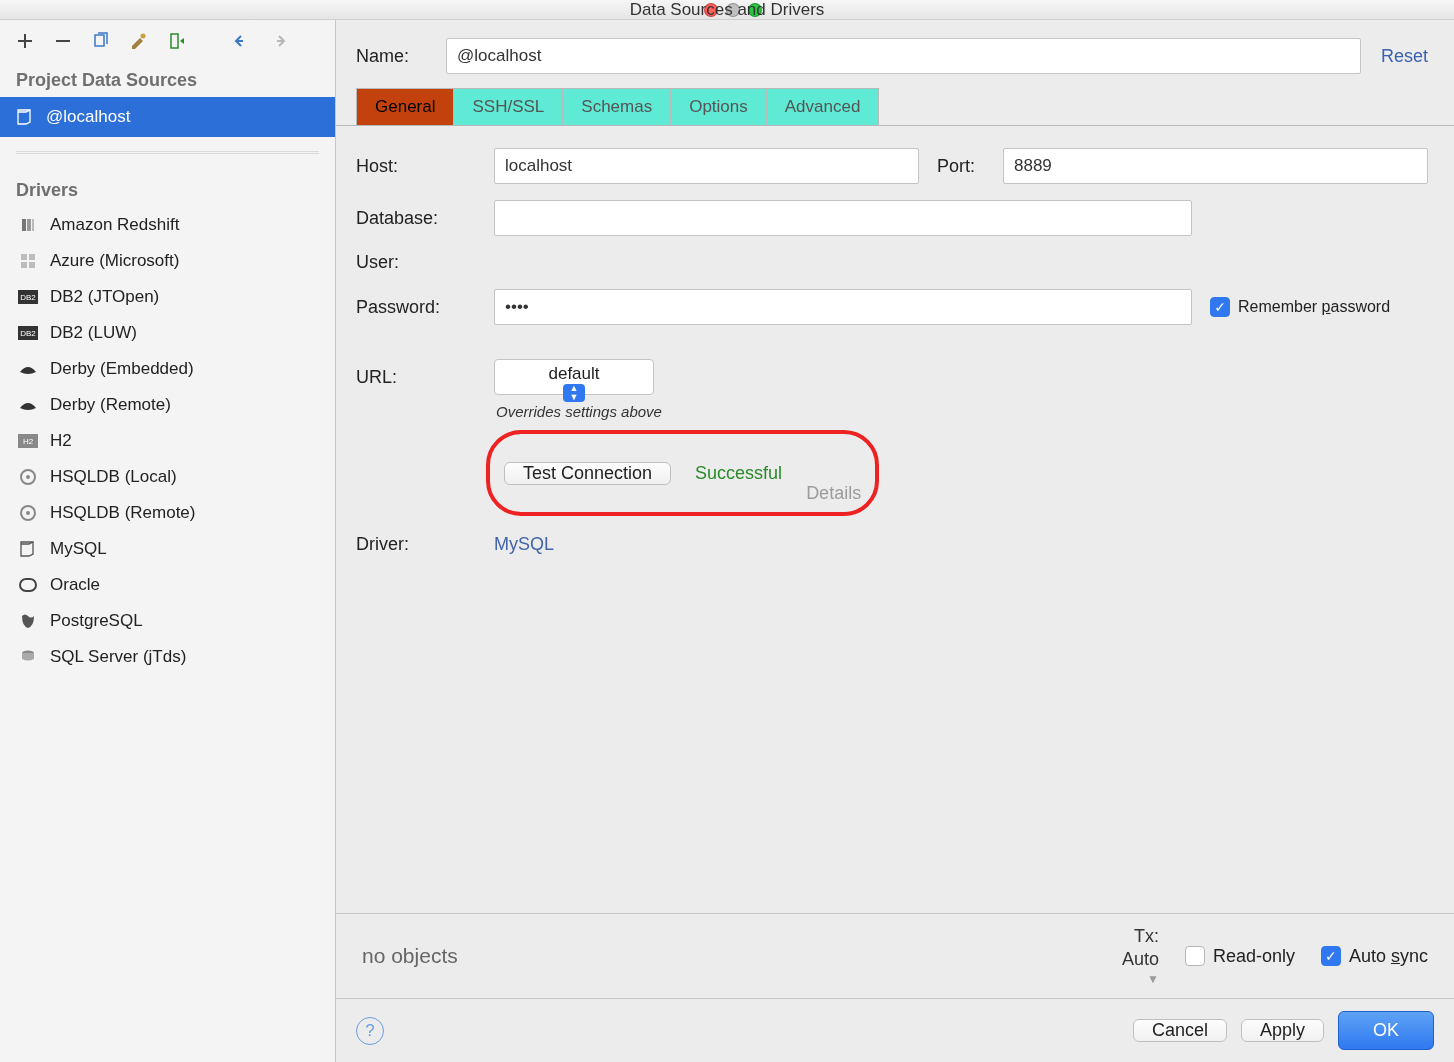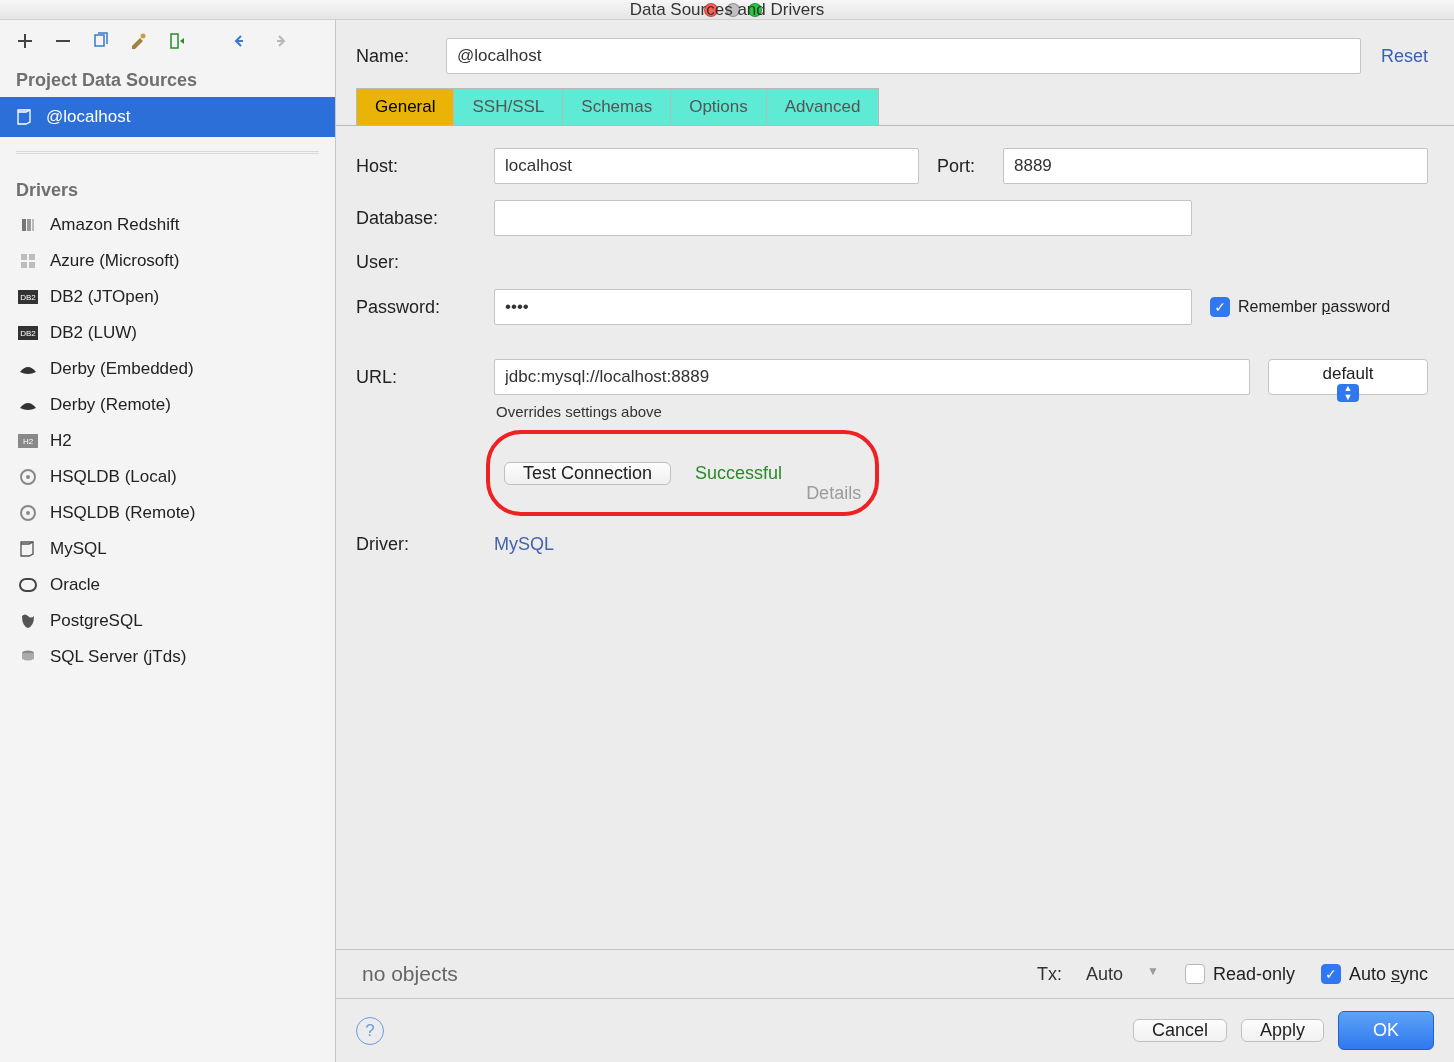--- a/index.html
+++ b/index.html
@@ -60,28 +60,28 @@
 }
 .name-row .text-input{ flex:1; }
 .reset-link { color:#3961b4; font-size:18px; margin-left:auto; cursor:pointer; }
 .tabs {
   display:flex; margin:0 20px;
 }
 .tab {
   padding:8px 18px; font-size:17px; border:1px solid #b9b9b9; background:#5eead4; margin-right:-1px;
   cursor:pointer; color:#555;
 }
-.tab.active { background:#eab308; color:#000; border-bottom:1px solid #fff; }
+.tab.active { background:#c2410c; color:#000; border-bottom:1px solid #fff; }
 .panel { border-top:1px solid #b9b9b9; margin-top:-1px; padding:22px 26px 0 20px; flex:1; }
 .form-row { display:flex; align-items:center; gap:18px; margin-bottom:16px; }
 .form-row .lbl { font-size:18px; min-width:120px; color:#222; }
 .form-row .text-input { flex:1; }
 .short-input { width:170px !important; flex:0 0 auto; }
 .lbl-port { min-width:48px !important; }
-.url-hint { font-size:15px; color:#333; margin:-8px 0 10px 140px; }
+.url-hint { font-size:15px; color:#333; margin:-8px 0 10px 140px;font-style:italic; }
 .highlight-oval {
   border:4px solid #e22; border-radius:35px; padding:8px 14px;
   display:inline-flex; gap:24px; align-items:center; margin-left:130px; margin-bottom:18px;
 }
 .mac-btn {
   background:linear-gradient(#fdfdfd,#f0f0f0); border:1px solid #c0c0c0; border-radius:6px;
   padding:0 18px; font-size:18px; color:#222; cursor:pointer;
 }
 .succ { color:#2a8a2a; font-size:18px; }
 .details { color:#9c9c9c; font-size:18px; cursor:pointer;margin-top:41px; }
@@ -98,21 +98,21 @@
   display:flex; flex-direction:column; align-items:center; justify-content:center; color:#fff; font-size:9px; line-height:9px;
 }
 .checkbox { width:20px; height:20px; border:1px solid #b7b7b7; border-radius:4px; background:#fff; display:inline-flex; align-items:center; justify-content:center; }
 .checkbox.checked{ background:#2f78f0; border-color:#2f78f0; color:#fff; font-size:14px; }
 .statusbar {
   border-top:1px solid #c7c7c7;
   padding:12px 26px; display:flex; align-items:center; gap:26px;
 }
 .statusbar .noobj { font-size:21px; color:#666; }
 .statusbar .spacer { flex:1; }
-.tx { font-size:18px; color:#333; display:flex; align-items:flex-start; gap:24px; }
+.tx { font-size:18px; color:#333; display:flex; align-items:flex-end; gap:2px;flex-direction:column; }
 .tx .caret { color:#9a9a9a; font-size:12px; }
 .footer {
   border-top:1px solid #c7c7c7;
   padding:12px 20px; display:flex; align-items:center; gap:14px;
 }
 .help-circle {
   width:28px; height:28px; border:1.5px solid #6a9de0; border-radius:50%;
   display:flex; align-items:center; justify-content:center; color:#6a9de0; font-size:17px; cursor:pointer;
 }
 .footer .spacer{flex:1;}
@@ -354,21 +354,20 @@
           <span class="chk-wrap" style="min-width:218px">
             <span class="checkbox checked">✓</span>
             <span><span>Remember </span><span class="underline-char">p</span><span>assword</span></span>
           </span>
         </div>
 
         <div style="height:18px"></div>
 
         <div class="form-row">
           <span class="lbl">URL:</span>
-          <input class="text-input" value="jdbc:mysql://localhost:8889" style="">
           <div class="url-select">
             <span>default</span>
             <span class="sel-arrows">▲<br>▼</span>
           </div>
         </div>
         <div class="url-hint">Overrides settings above</div>
 
         <div class="highlight-oval">
           <button class="mac-btn">Test Connection</button>
           <span class="succ">Successful</span>

